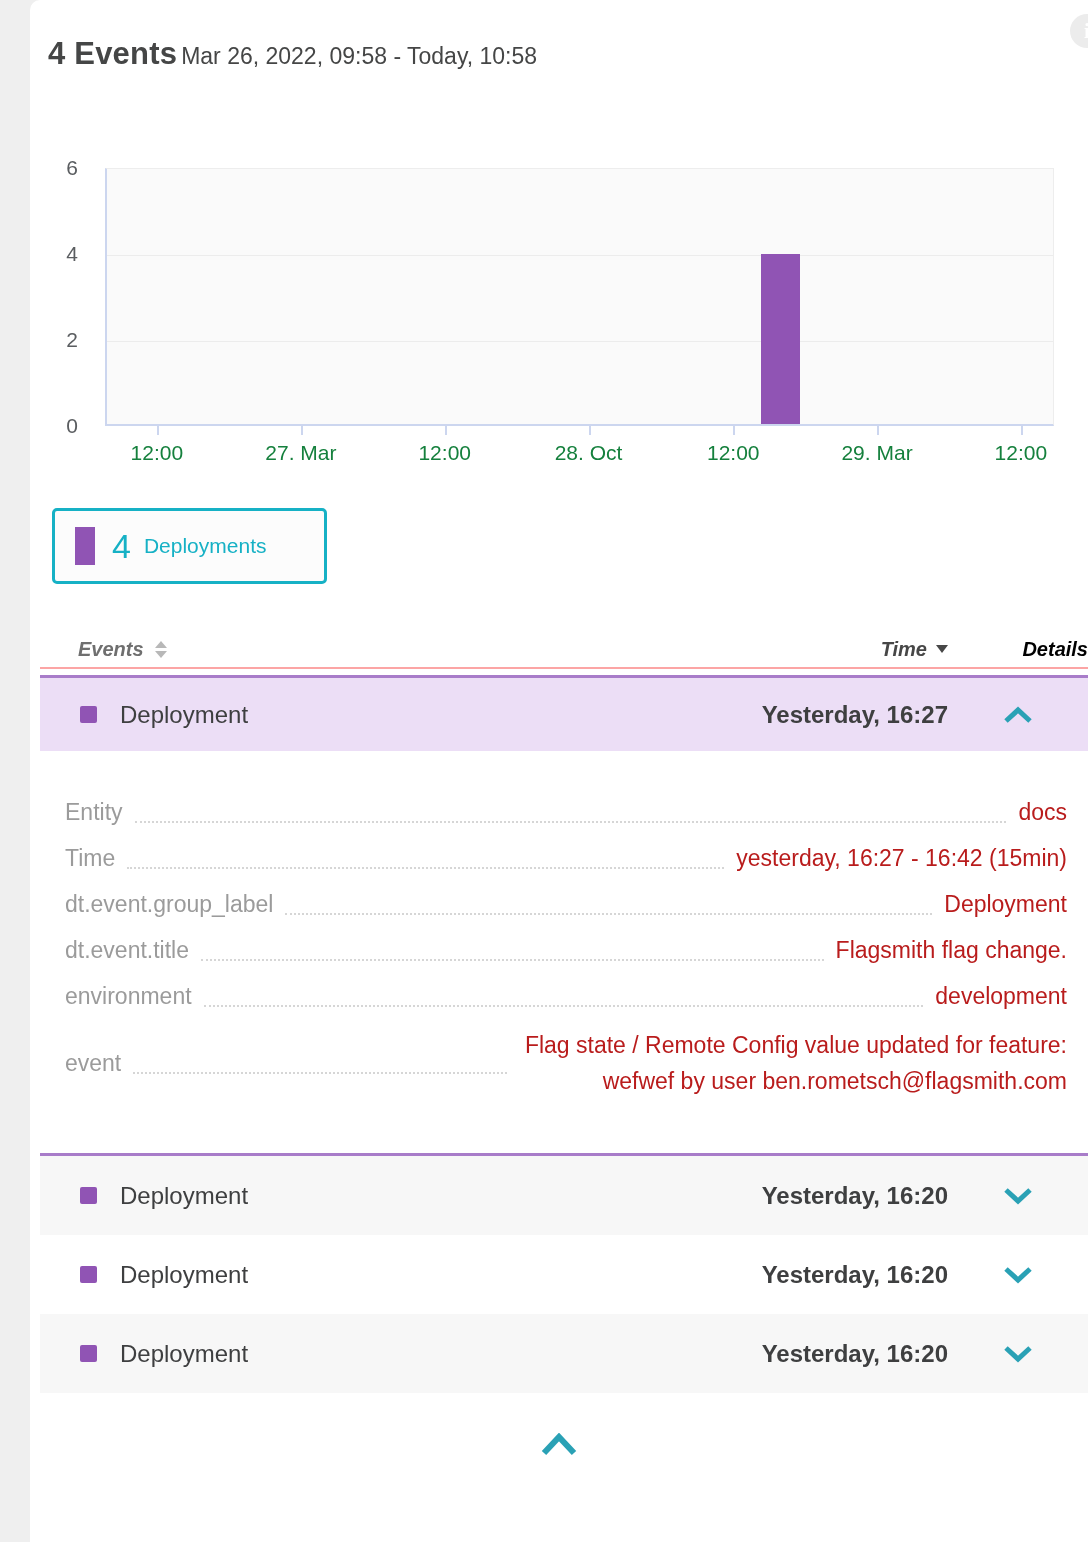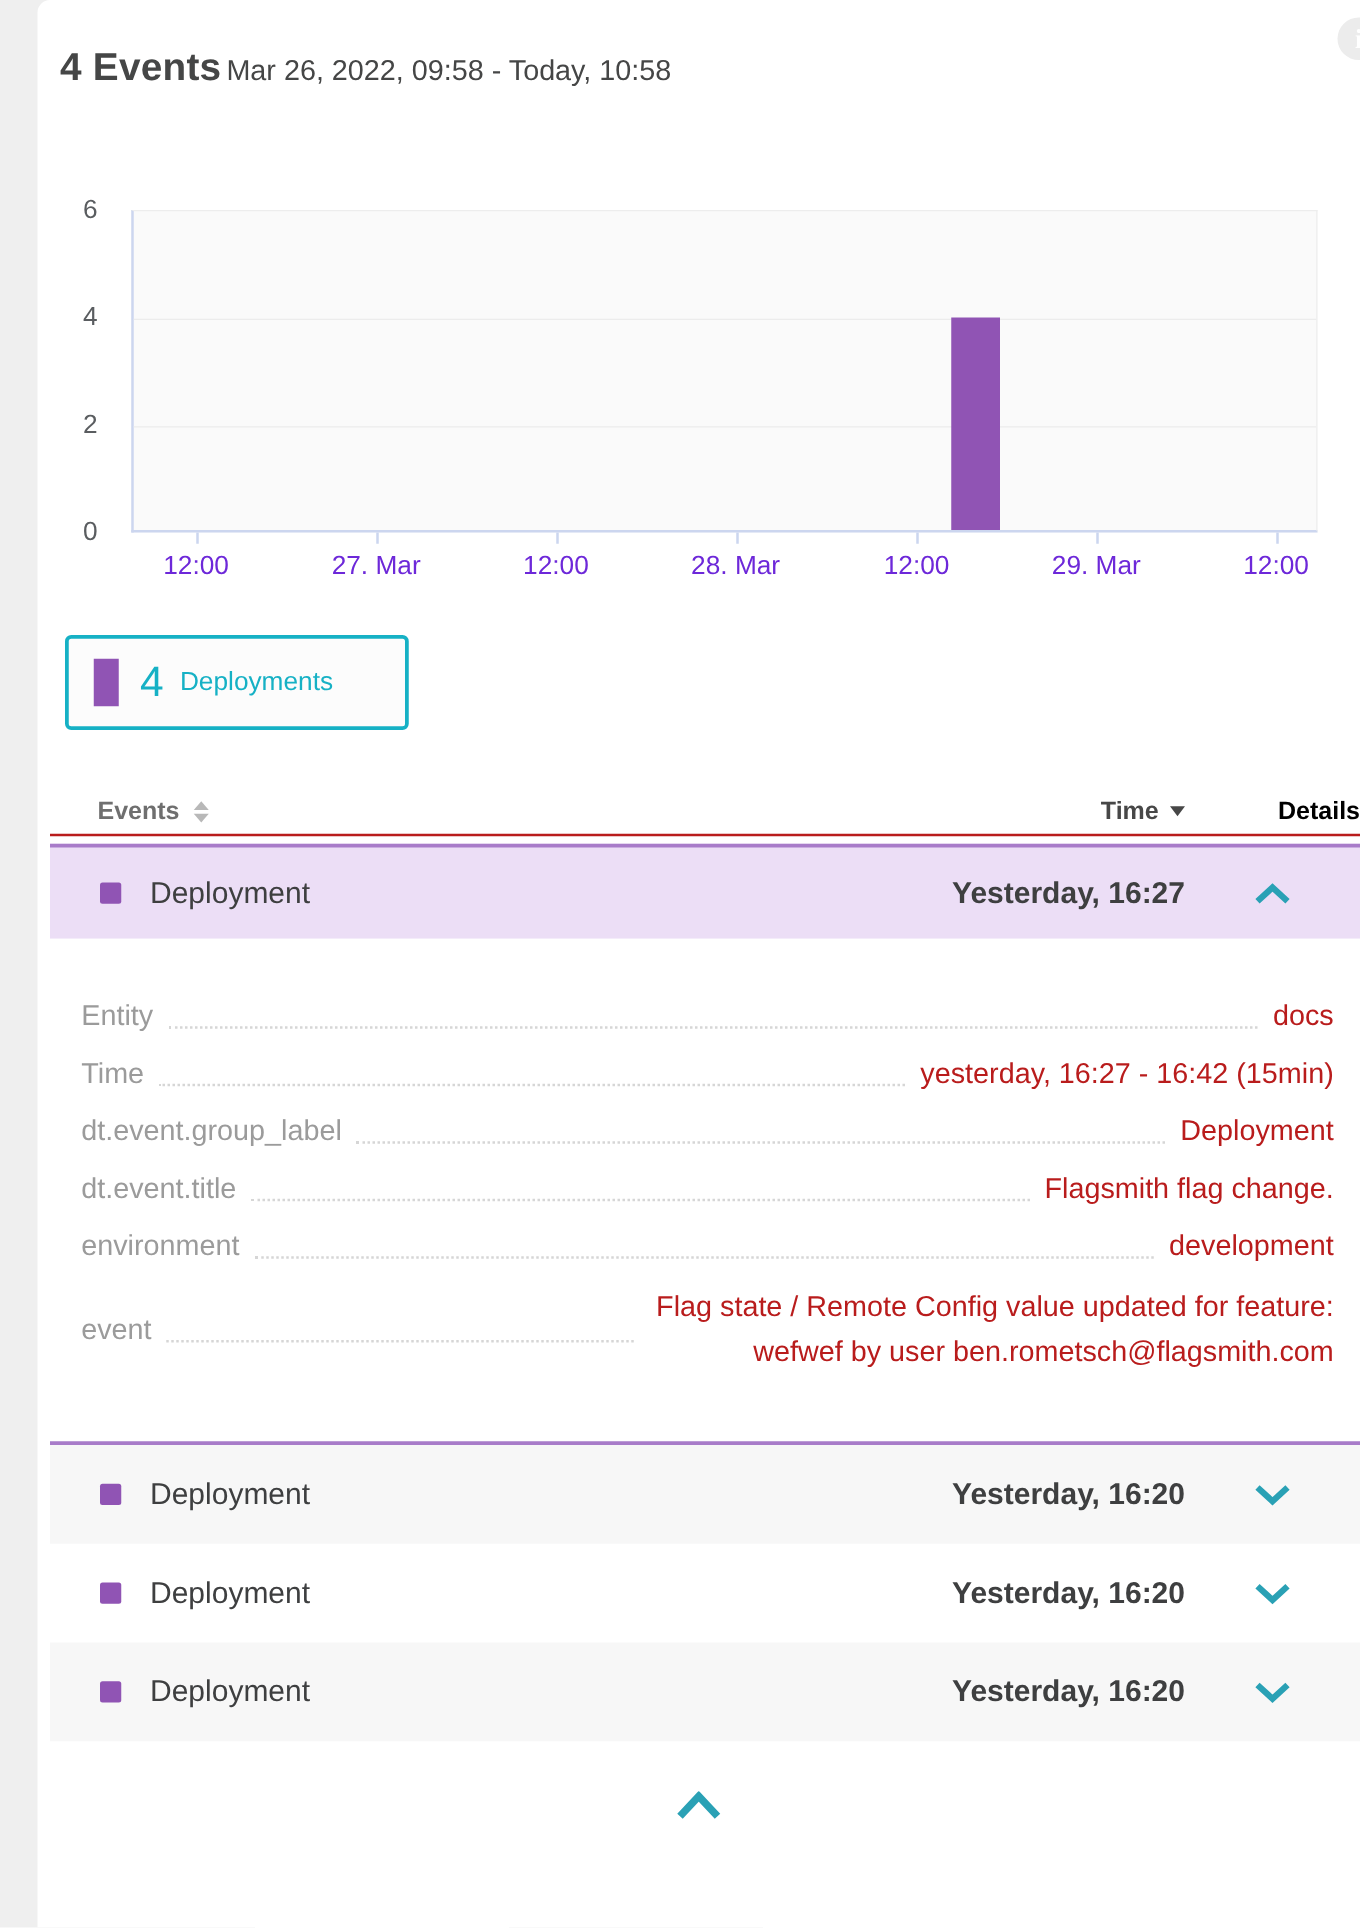--- a/index.html
+++ b/index.html
@@ -49,41 +49,41 @@
     border-top:1px solid #ededed;
     border-right:1px solid #ededed;
   }
   .gridline { position:absolute; left:0; right:0; height:1px; background:#ececec; }
   .gridline.g1 { top:86px; }
   .gridline.g2 { top:172px; }
   .bar { position:absolute; bottom:0; background:#9054b4; }
   .x-tick { position:absolute; top:calc(100% + 2px); width:2px; height:9px; background:#ccd6ef; }
   .x-label {
     position:absolute; top:calc(100% + 17px); transform:translateX(-50%);
-    font-size:21px; color:#6d28d9; white-space:nowrap;
+    font-size:21px; color:#15803d; white-space:nowrap;
   }
   .t0 { left:5.27%; } .t1 { left:20.5%; } .t2 { left:35.7%; }
   .t3 { left:50.9%; } .t4 { left:66.2%; } .t5 { left:81.4%; } .t6 { left:96.6%; }
   
   .legend {
     display:inline-flex; align-items:center;
     margin:30px 0 0 22px; height:76px;
     padding:0 58px 0 20px;
     border:3px solid #16b1c5; border-radius:5px;
     background:#fcfcfc; cursor:pointer;
   }
   .legend-swatch { width:20px; height:38px; background:#9054b4; margin-right:17px; }
   .legend-count { font-size:34px; color:#16b1c5; }
   .legend-label { font-size:21px; color:#16b1c5; margin-left:13px; }
   
   .table { margin:47px 0 0 10px; }
   .thead {
     display:flex; align-items:center; height:38px;
-    padding-left:38px; border-bottom:2px solid #b91c1c;
-    font-size:20px; font-weight:bold;
+    padding-left:38px; border-bottom:2px solid #fca5a5;
+    font-size:20px; font-weight:bold;font-style:italic;
   }
   .hdr-events { flex:1; display:flex; align-items:center; color:#6f6f6f; cursor:pointer; }
   .sort-arrows { display:inline-flex; flex-direction:column; gap:3px; margin-left:11px; }
   .sort-arrows .up { width:0; height:0; border-left:6px solid transparent; border-right:6px solid transparent; border-bottom:7px solid #b8b8b8; }
   .sort-arrows .down { width:0; height:0; border-left:6px solid transparent; border-right:6px solid transparent; border-top:7px solid #b8b8b8; }
   .hdr-time { display:flex; align-items:center; color:#474747; cursor:pointer; }
   .tri-down { width:0; height:0; border-left:6px solid transparent; border-right:6px solid transparent; border-top:8px solid #474747; margin-left:9px; }
   .hdr-details { width:140px; text-align:right; color:#000000; }
   .row { display:flex; align-items:center; height:79px; padding-left:40px; cursor:pointer; }
   .row .square { width:17px; height:17px; border-radius:2px; background:#9054b4; margin-right:23px; }
@@ -128,21 +128,21 @@
       <div class="x-tick t0"></div>
       <div class="x-tick t1"></div>
       <div class="x-tick t2"></div>
       <div class="x-tick t3"></div>
       <div class="x-tick t4"></div>
       <div class="x-tick t5"></div>
       <div class="x-tick t6"></div>
       <span class="x-label t0">12:00</span>
       <span class="x-label t1">27. Mar</span>
       <span class="x-label t2">12:00</span>
-      <span class="x-label t3">28. Mar</span>
+      <span class="x-label t3">28. Oct</span>
       <span class="x-label t4">12:00</span>
       <span class="x-label t5">29. Mar</span>
       <span class="x-label t6">12:00</span>
     </div>
   </div>
 
   <div class="legend">
     <span class="legend-swatch"></span>
     <span class="legend-count">4</span>
     <span class="legend-label">Deployments</span>

